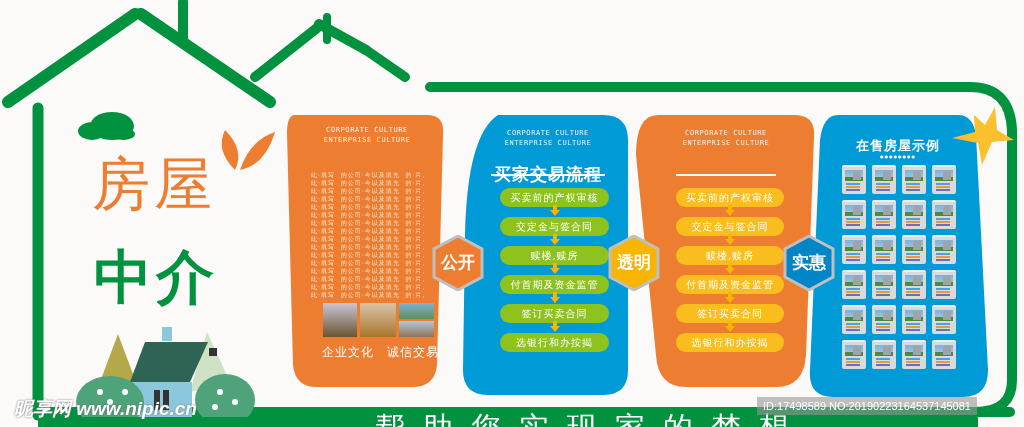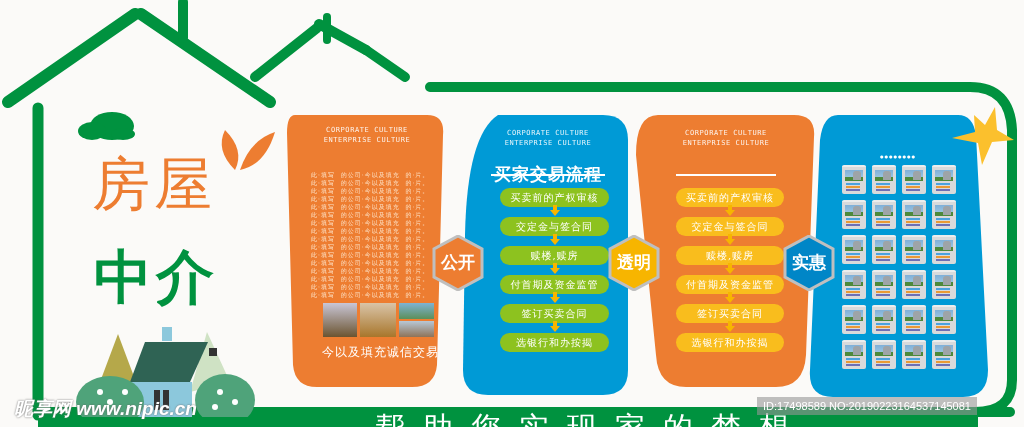--- a/index.html
+++ b/index.html
@@ -105,21 +105,21 @@
       <div class="culture-text" style="position: relative;">此·填写  的公司·今以及填充  的·片。</div>
       <div class="culture-text" style="position: relative;">此·填写  的公司·今以及填充  的·片。</div>
       <div class="culture-text" style="position: relative;">此·填写  的公司·今以及填充  的·片。</div>
       <div class="culture-text" style="position: relative;">此·填写  的公司·今以及填充  的·片。</div>
     </div>
 
   <div class="abs" style="left:36px;top:188px;width:34px;height:34px;background:linear-gradient(#c9c6d6,#6b5430);"></div>
   <div class="abs" style="left:73px;top:188px;width:36px;height:34px;background:linear-gradient(#d9c4a8,#a8762b);"></div>
   <div class="abs" style="left:112px;top:188px;width:35px;height:16px;background:linear-gradient(#7fb3d4,#5c8f59);"></div>
   <div class="abs" style="left:112px;top:206px;width:35px;height:16px;background:linear-gradient(#b7c7d6,#8e7358);"></div>
-  <div class="caption" style="left:35px;top:229px;">今以及填充</div>
+  <div class="caption" style="left:35px;top:229px;">企业文化</div>
   <div class="caption" style="left:100px;top:229px;">诚信交易</div>
 </div>
 
 <div class="panel" style="left:463px;top:115px;width:170px;height:280px;">
   <svg class="abs" style="left:0;top:0" width="170" height="280">
       <path d="M35 0 L140 0 Q165 0 165 25 L165 255 Q165 280 140 280 L25 280 Q0 280 0 255 L2 120 Q4 20 35 0Z" fill="#009ad6"></path>
     </svg>
   <div class="en" style="top:13px">CORPORATE CULTURE</div>
   <div class="en" style="top:23px">ENTERPRISE CULTURE</div>
   <div class="ptitle" style="top:48px;">买家交易流程</div>
@@ -158,20 +158,21 @@
       <div class="step" style="left: 40px; width: 108px; top: 189px; background: rgb(249, 189, 29);">签订买卖合同</div>
       <div class="arrow" style="left: 89px; top: 211px;"></div>
       <div class="step" style="left: 40px; width: 108px; top: 218px; background: rgb(249, 189, 29);">选银行和办按揭</div>
     </div>
 </div>
 
 <div class="panel" style="left:808px;top:115px;width:180px;height:282px;">
   <svg class="abs" style="left:0;top:0" width="180" height="282">
       <path d="M30 0 L150 0 Q165 0 168 20 L180 255 Q180 282 155 282 L25 282 Q0 282 2 255 L12 25 Q15 0 30 0Z" fill="#009ad6"></path>
     </svg>
+  <div class="ptitle" style="top:22px;font-size:13px;">在售房屋示例</div>
   <div class="abs" style="left:0;right:0;top:39px;text-align:center;color:#fff;font-size:4px;letter-spacing:1px;">●●●●●●●●</div>
   <div id="listing-grid">
       <div class="listing" style="left: 34px; top: 50px;">
         <div class="img"></div>
         <div class="ln" style="top:16px;background:#4aa3df"></div>
         <div class="ln" style="top:19px;background:#e99a35"></div>
         <div class="ln" style="top:22px"></div>
       </div>
       <div class="listing" style="left: 64px; top: 50px;">
         <div class="img"></div>

